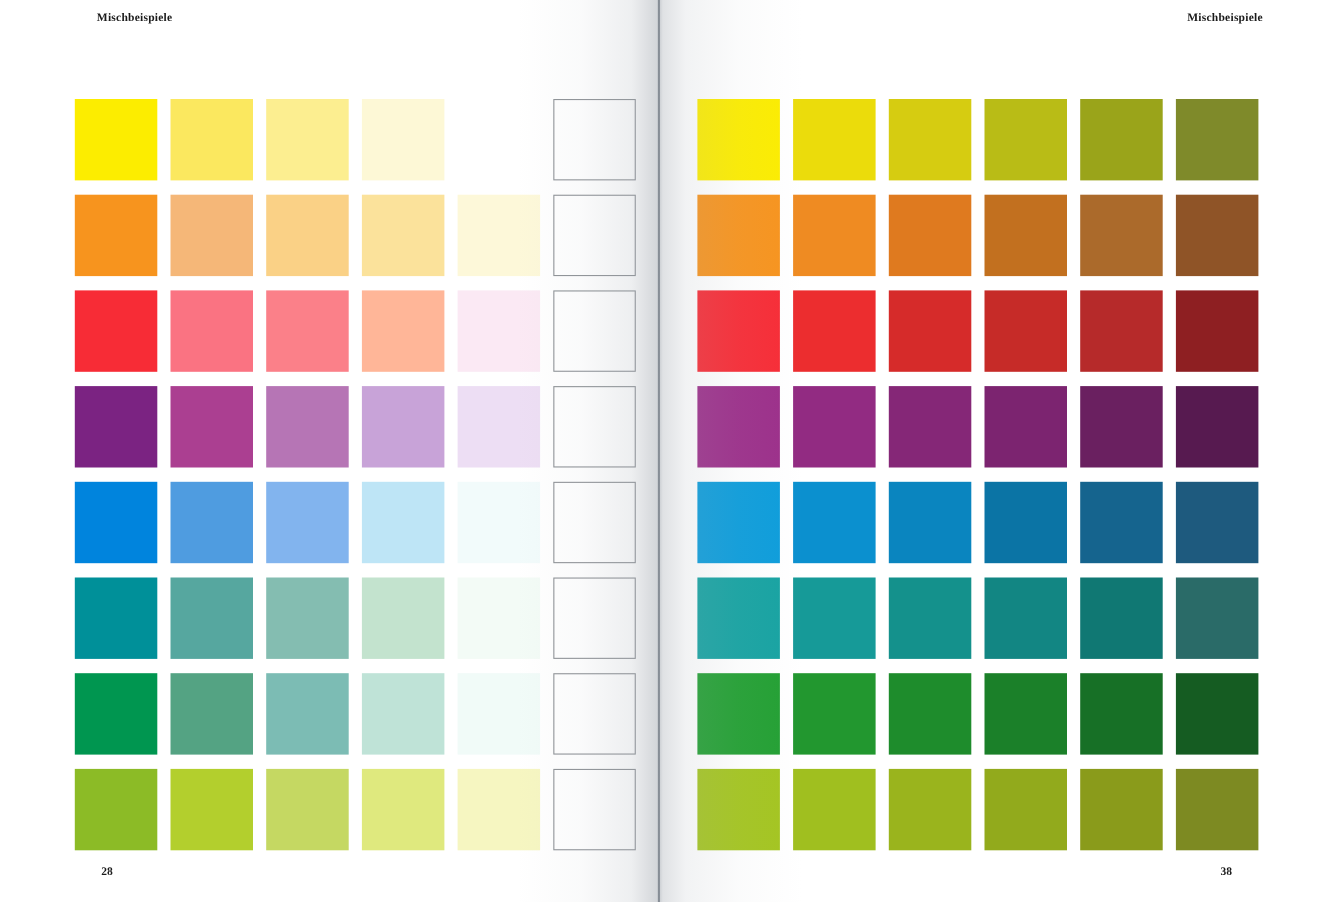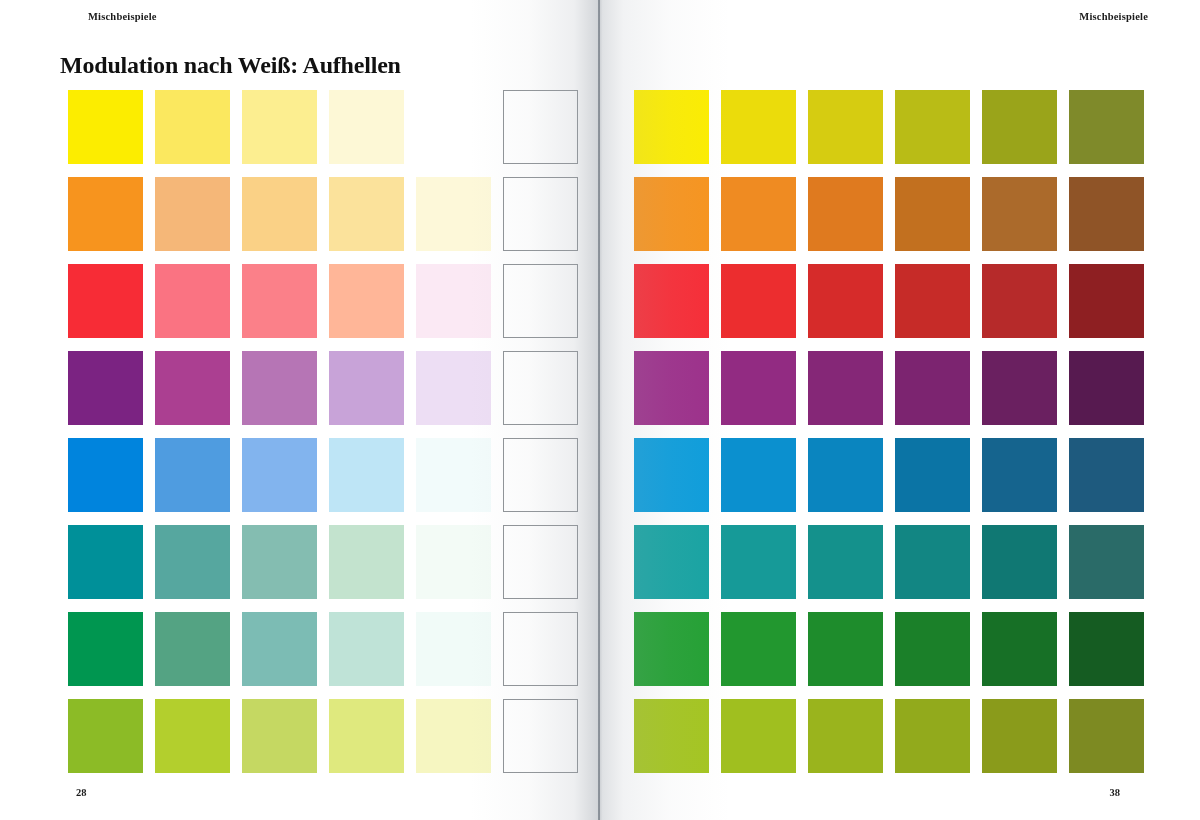--- a/index.html
+++ b/index.html
@@ -90,21 +90,21 @@
   }
   .page-title.left  { left: 60px; }
 
   .folio {
     position: absolute;
     bottom: 22px;
     font-size: 10.5px;
     font-weight: bold;
     color: #1b1b1b;
   }
-  .folio.left  { left: 76px; }
+  .folio.left  { left: 92px; }
   .folio.right { right: 80px; }
 
   
   .grid {
     position: absolute;
     top: 90px;
     display: grid;
     grid-auto-rows: 74px;
     row-gap: 13px;
   }
@@ -132,21 +132,20 @@
     border: 1px solid #8e9296;
   }
 </style>
 </head>
 <body>
 
 <div id="page">
 
   <div class="sheet left">
     <div class="running-head left">Mischbeispiele</div>
-    <div class="page-title left">Modulation nach Weiß: Aufhellen</div>
     <div class="folio left">28</div>
   </div>
 
   <div class="grid left" id="grid-left">
       <div class="swatch" style="background: rgb(252, 237, 0);"></div>
       <div class="swatch" style="background: rgb(251, 232, 95);"></div>
       <div class="swatch" style="background: rgb(252, 238, 144);"></div>
       <div class="swatch" style="background: rgb(253, 248, 214);"></div>
       <div class="swatch blank" style="background: rgb(255, 255, 255);"></div>
       <div class="swatch outlined"></div>

